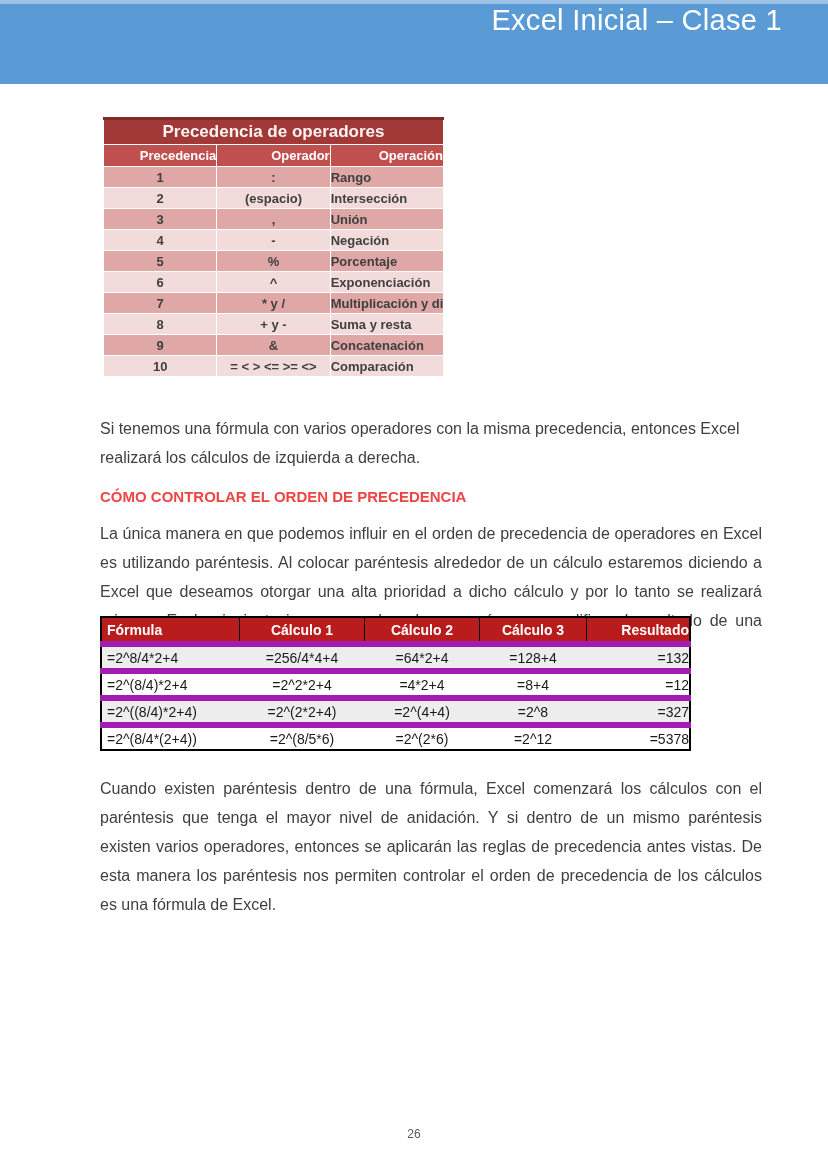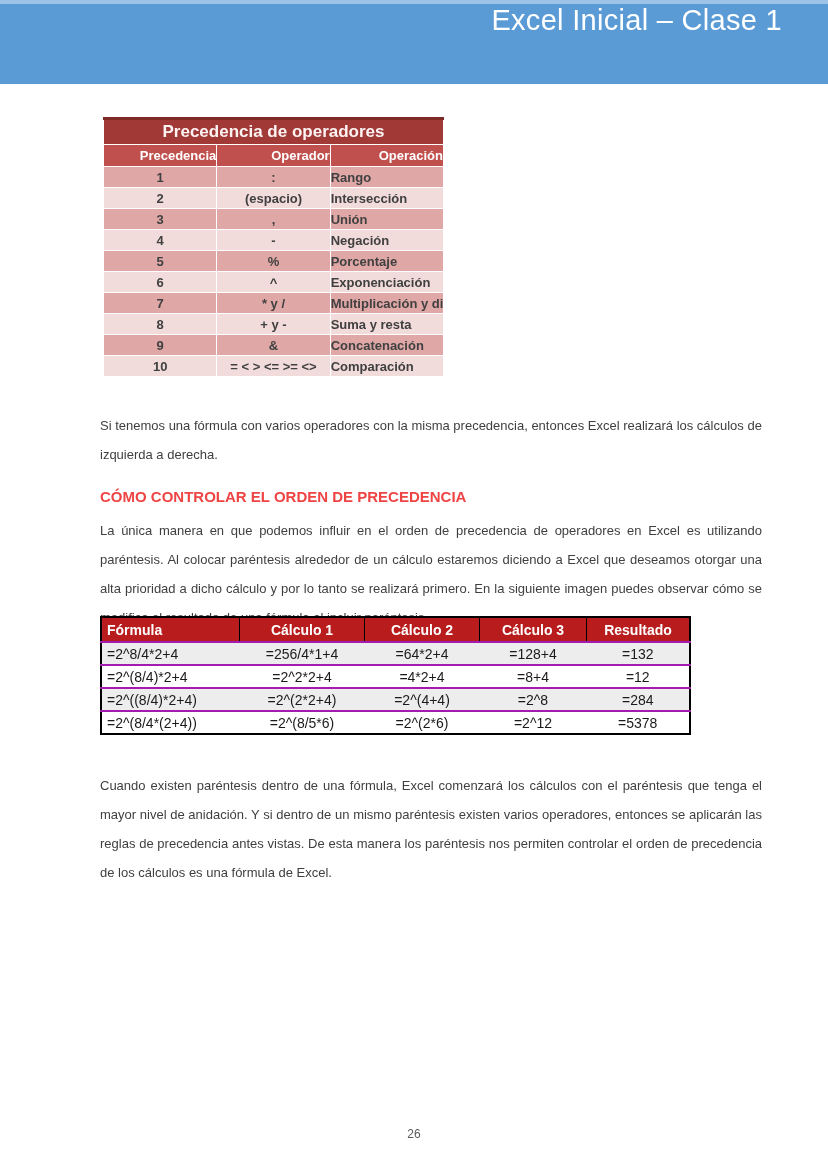--- a/index.html
+++ b/index.html
@@ -49,21 +49,21 @@
   }
   table.precedence tbody tr:nth-child(odd) td { background: #dfa7a6; }
   table.precedence tbody tr:nth-child(even) td { background: #f2dcdb; }
   table.precedence .c0 { width: 82px;  text-align: center; }
   table.precedence .c1 { width: 95px;  text-align: center; }
   table.precedence .c2 { width: 164px; text-align: left; }
 
   
   .para {
     position: absolute; left: 100px; width: 662px;
-    font-size: 13px; line-height: 29px; color: #3f3f3f;
+    font-size: 16px; line-height: 29px; color: #3f3f3f;
   }
   .para.justified { text-align: justify; }
   #p1 { top: 398px; }
   .section-heading {
     position: absolute; left: 100px; top: 474px; width: 662px;
     font-size: 15px; font-weight: 700; color: #ef4444; line-height: 22px;
   }
   #p2 { top: 503px; }
   #p3 { top: 758px; }
 
@@ -74,30 +74,30 @@
     border: 2px solid #000000;
     font-size: 14px;
   }
   table.formula thead th {
     background: #b91c1c; color: #ffffff; font-weight: 700;
     height: 23px; text-align: center; padding: 0;
     border: 1px solid #000000; white-space: nowrap; overflow: hidden;
   }
   table.formula tbody td {
     height: 21px; color: #1a1a1a; padding: 0; text-align: center;
-    border-top: 2px solid #a21caf; border-bottom: 1px solid #000000;
+    border-top: 6px solid #a21caf; border-bottom: 1px solid #000000;
     white-space: nowrap; overflow: hidden;
   }
   table.formula tbody tr:nth-child(odd) td { background: #ededed; }
   table.formula tbody tr:nth-child(even) td { background: #ffffff; }
   table.formula .c0 { width: 132px; text-align: left; padding-left: 5px; }
   table.formula .c1 { width: 124px; }
   table.formula .c2 { width: 114px; }
   table.formula .c3 { width: 106px; }
-  table.formula .c4 { width: 102px; }
+  table.formula .c4 { width: 102px; text-align: right; }
 
   
   .page-number {
     position: absolute; top: 1127px; left: 0; right: 0;
     text-align: center; font-size: 12px; color: #595959;
   }
 </style>
 </head>
 <body>
 
@@ -185,38 +185,38 @@
         <th class="c0">Fórmula</th>
         <th class="c1">Cálculo 1</th>
         <th class="c2">Cálculo 2</th>
         <th class="c3">Cálculo 3</th>
         <th class="c4">Resultado</th>
       </tr>
     </thead>
     <tbody>
         <tr>
           <td class="c0">=2^8/4*2+4</td>
-          <td class="c1">=256/4*1+4</td>
+          <td class="c1">=256/4*4+4</td>
           <td class="c2">=64*2+4</td>
           <td class="c3">=128+4</td>
           <td class="c4">=132</td>
         </tr>
         <tr>
           <td class="c0">=2^(8/4)*2+4</td>
           <td class="c1">=2^2*2+4</td>
           <td class="c2">=4*2+4</td>
           <td class="c3">=8+4</td>
           <td class="c4">=12</td>
         </tr>
         <tr>
           <td class="c0">=2^((8/4)*2+4)</td>
           <td class="c1">=2^(2*2+4)</td>
           <td class="c2">=2^(4+4)</td>
           <td class="c3">=2^8</td>
-          <td class="c4">=284</td>
+          <td class="c4">=327</td>
         </tr>
         <tr>
           <td class="c0">=2^(8/4*(2+4))</td>
           <td class="c1">=2^(8/5*6)</td>
           <td class="c2">=2^(2*6)</td>
           <td class="c3">=2^12</td>
           <td class="c4">=5378</td>
         </tr>
       </tbody>
   </table>

